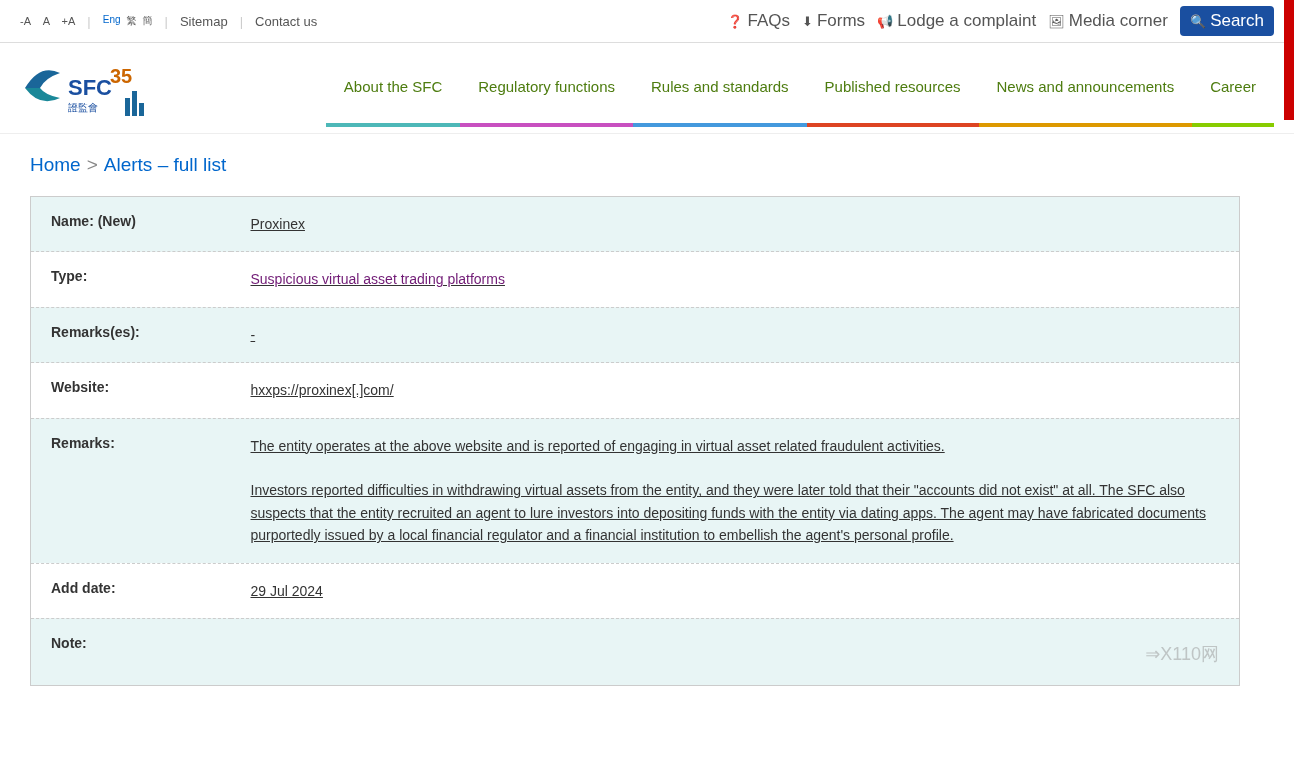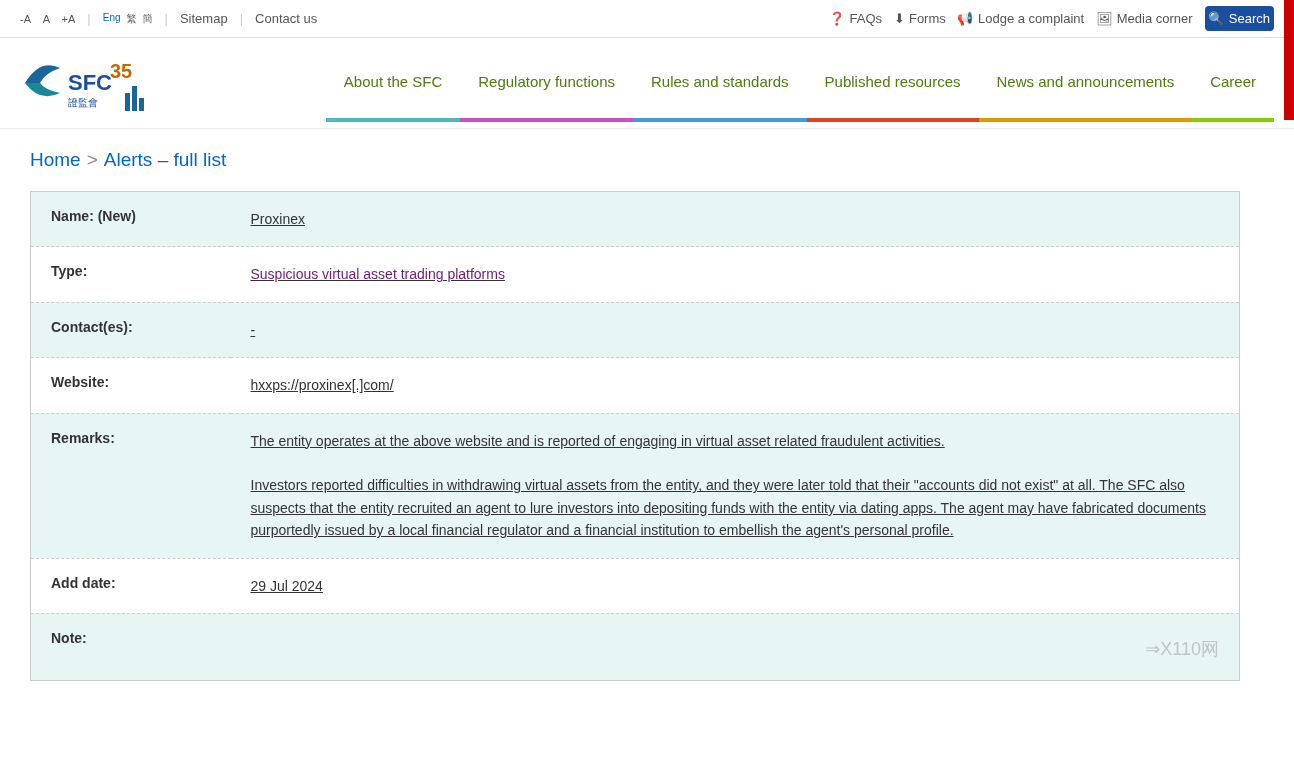--- a/index.html
+++ b/index.html
@@ -33,29 +33,29 @@
     .lang-links .inactive { color: #555; }
     .pipe { color: #ccc; margin: 0 4px; }
     .top-bar-right {
       display: flex;
       align-items: center;
       gap: 12px;
     }
     .top-bar-right a {
       text-decoration: none;
       color: #555;
-      font-size: 13px;
+      font-size: 17px;
       display: flex;
       align-items: center;
       gap: 4px;
     }
     .search-btn {
       background: #1a4fa0;
       color: #fff !important;
-      padding: 5px 4px;
+      padding: 5px 10px;
       border-radius: 4px;
       font-size: 13px;
       display: flex;
       align-items: center;
       gap: 5px;
       cursor: pointer;
     }
 
     
     .header-main {
@@ -281,21 +281,21 @@
     </tr>
 
     <tr>
       <td class="label-cell">Type:</td>
       <td class="value-cell">
         <a href="#">Suspicious virtual asset trading platforms</a>
       </td>
     </tr>
 
     <tr>
-      <td class="label-cell">Contact(es):</td>
+      <td class="label-cell">Remarks(es):</td>
       <td class="value-cell">-</td>
     </tr>
 
     <tr>
       <td class="label-cell">Website:</td>
       <td class="value-cell">hxxps://proxinex[.]com/</td>
     </tr>
 
     <tr class="remarks-row">
       <td class="label-cell">Remarks:</td>

